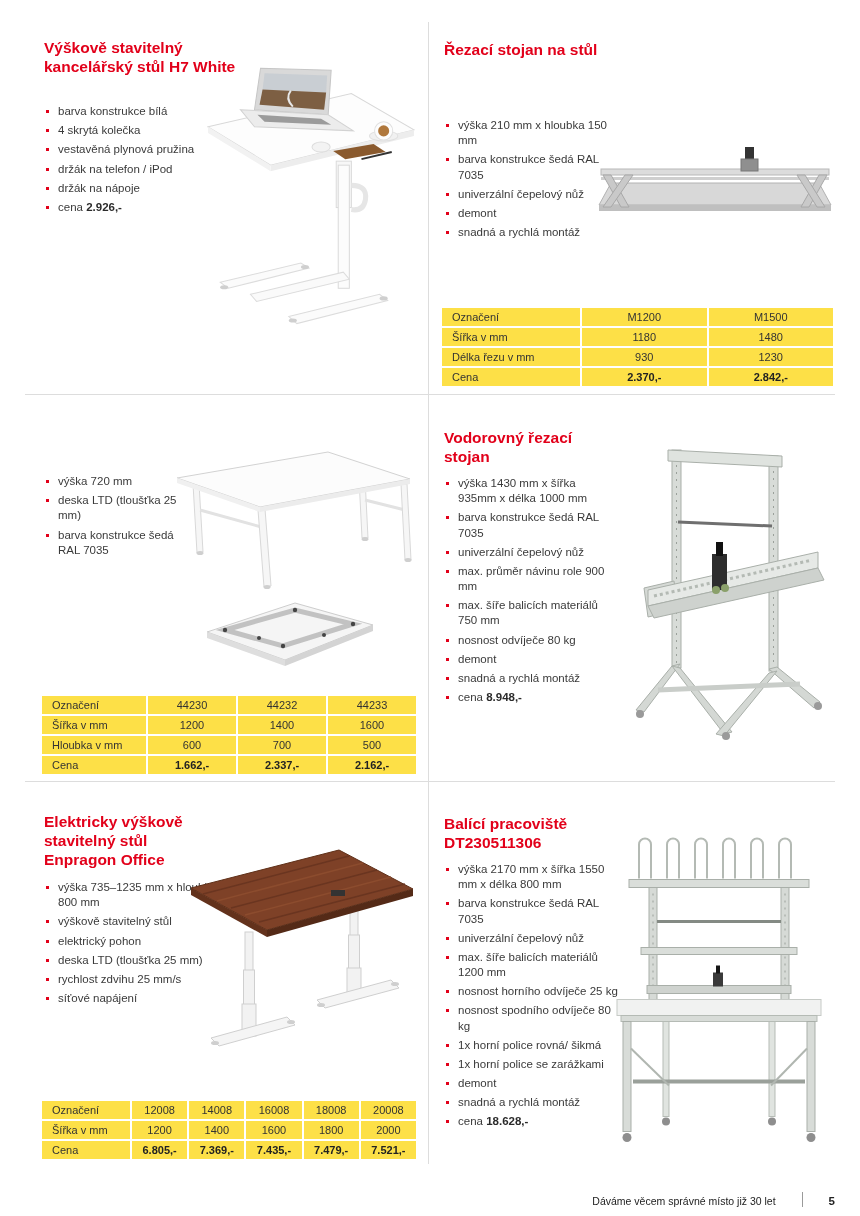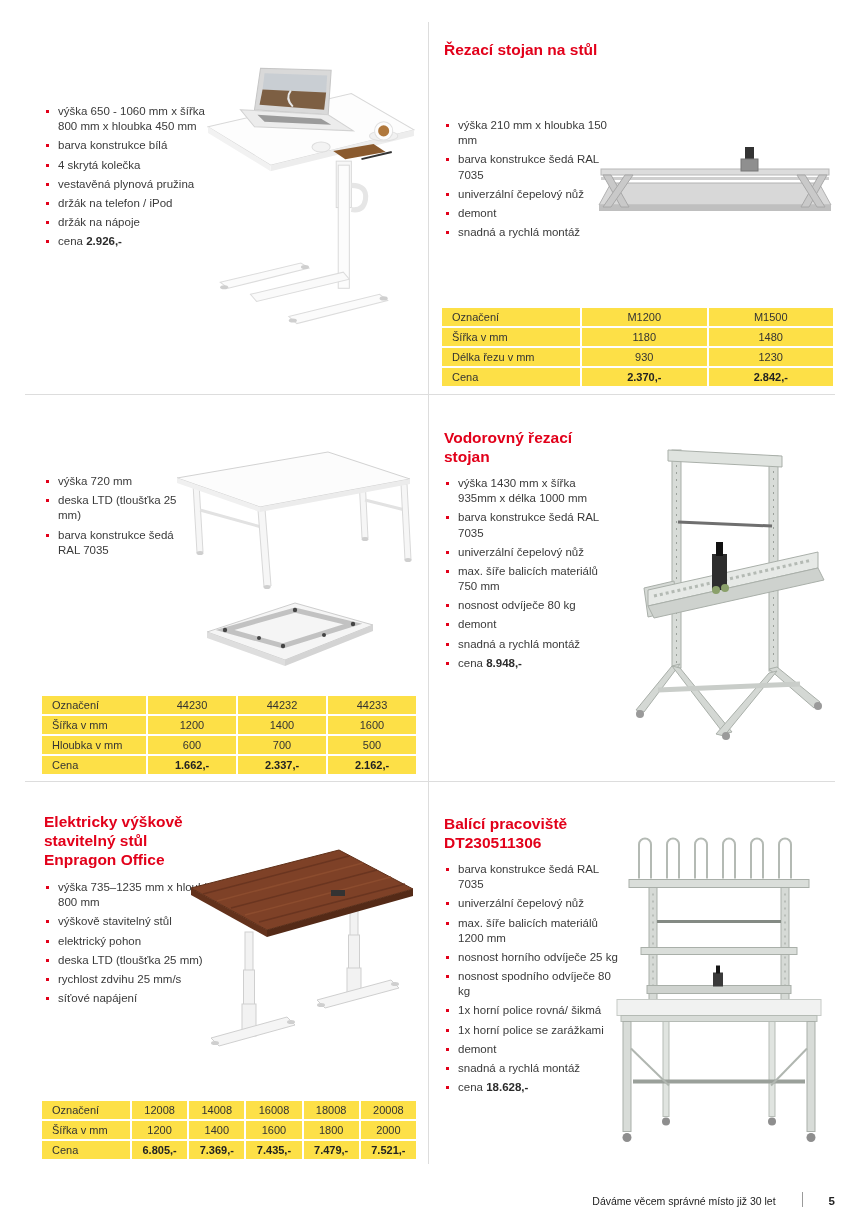--- a/index.html
+++ b/index.html
@@ -30,22 +30,22 @@
 </style>
 </head>
 <body>
 
 <div class="page">
 
   <div class="divider v-div"></div>
   <div class="divider h-div1"></div>
   <div class="divider h-div2"></div>
 
+  <h2 class="title abs" style="left:44px;top:38px;width:200px;">Výškově stavitelný kancelářský stůl H7 White</h2>
   <ul class="bullets abs" style="left:44px;top:104px;width:178px;">
-      <li><span>výška 650 - 1060 mm x šířka 800 mm x hloubka 450 mm</span></li>
       <li><span>barva konstrukce bílá</span></li>
       <li><span>4 skrytá kolečka</span></li>
       <li><span>vestavěná plynová pružina</span></li>
       <li><span>držák na telefon / iPod</span></li>
       <li><span>držák na nápoje</span></li>
       <li><span>cena </span><strong>2.926,-</strong></li>
     </ul>
   <div class="imgbox abs" style="left:200px;top:56px;width:222px;height:288px;">
     <svg viewBox="0 0 220 285" xmlns="http://www.w3.org/2000/svg">
       <polygon points="8,70 150,37 212,73 70,108" fill="#fdfdfd" stroke="#d8d8d8"></polygon>
@@ -197,20 +197,21 @@
           <td>2.162,-</td>
         </tr>
       </tbody>
   </table>
 
   <h2 class="title abs" style="left:444px;top:428px;width:160px;">Vodorovný řezací stojan</h2>
   <ul class="bullets abs" style="left:444px;top:476px;width:172px;">
       <li><span>výška 1430 mm x šířka 935mm x délka 1000 mm</span></li>
       <li><span>barva konstrukce šedá RAL 7035</span></li>
       <li><span>univerzální čepelový nůž</span></li>
+      <li><span>max. průměr návinu role 900 mm</span></li>
       <li><span>max. šíře balicích materiálů 750 mm</span></li>
       <li><span>nosnost odvíječe 80 kg</span></li>
       <li><span>demont</span></li>
       <li><span>snadná a rychlá montáž</span></li>
       <li><span>cena </span><strong>8.948,-</strong></li>
     </ul>
   <div class="imgbox abs" style="left:620px;top:438px;width:215px;height:305px;">
     <svg viewBox="0 0 215 305" xmlns="http://www.w3.org/2000/svg">
       <rect x="52" y="12" width="9" height="218" fill="#d8dcd8" stroke="#a9afa9"></rect>
       <rect x="149" y="18" width="9" height="215" fill="#d8dcd8" stroke="#a9afa9"></rect>
@@ -303,20 +304,21 @@
           <td>7.369,-</td>
           <td>7.435,-</td>
           <td>7.479,-</td>
           <td>7.521,-</td>
         </tr>
       </tbody>
   </table>
 
   <h2 class="title abs" style="left:444px;top:814px;width:190px;">Balící pracoviště DT230511306</h2>
   <ul class="bullets abs" style="left:444px;top:862px;width:182px;">
+      <li><span>výška 2170 mm x šířka 1550 mm x délka 800 mm</span></li>
       <li><span>barva konstrukce šedá RAL 7035</span></li>
       <li><span>univerzální čepelový nůž</span></li>
       <li><span>max. šíře balicích materiálů 1200 mm</span></li>
       <li><span>nosnost horního odvíječe 25 kg</span></li>
       <li><span>nosnost spodního odvíječe 80 kg</span></li>
       <li><span>1x horní police rovná/ šikmá</span></li>
       <li><span>1x horní police se zarážkami</span></li>
       <li><span>demont</span></li>
       <li><span>snadná a rychlá montáž</span></li>
       <li><span>cena </span><strong>18.628,-</strong></li>

